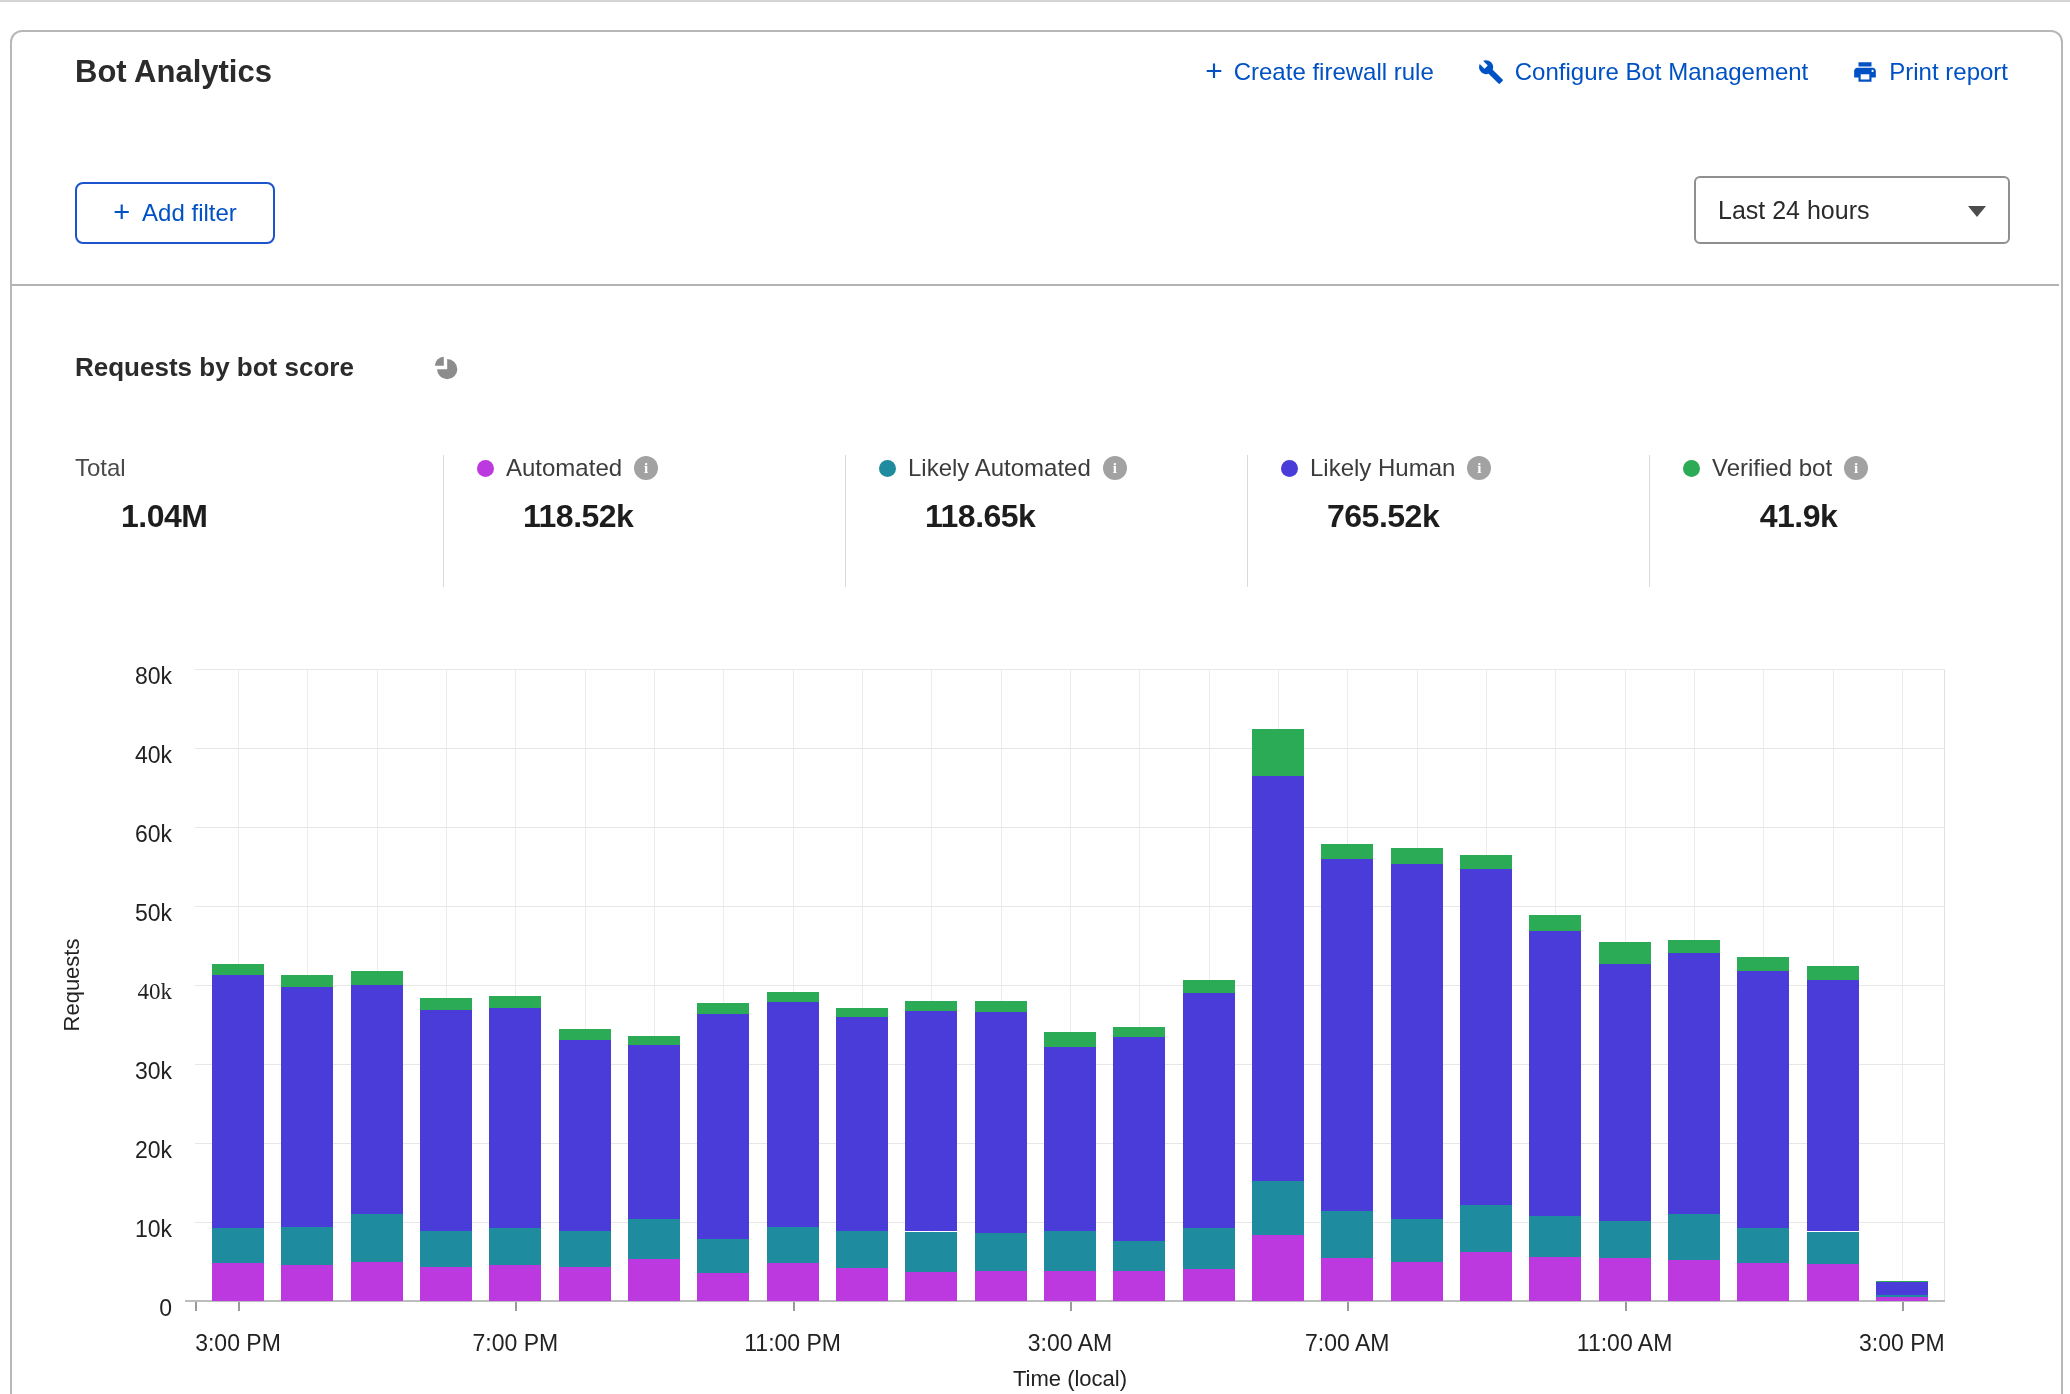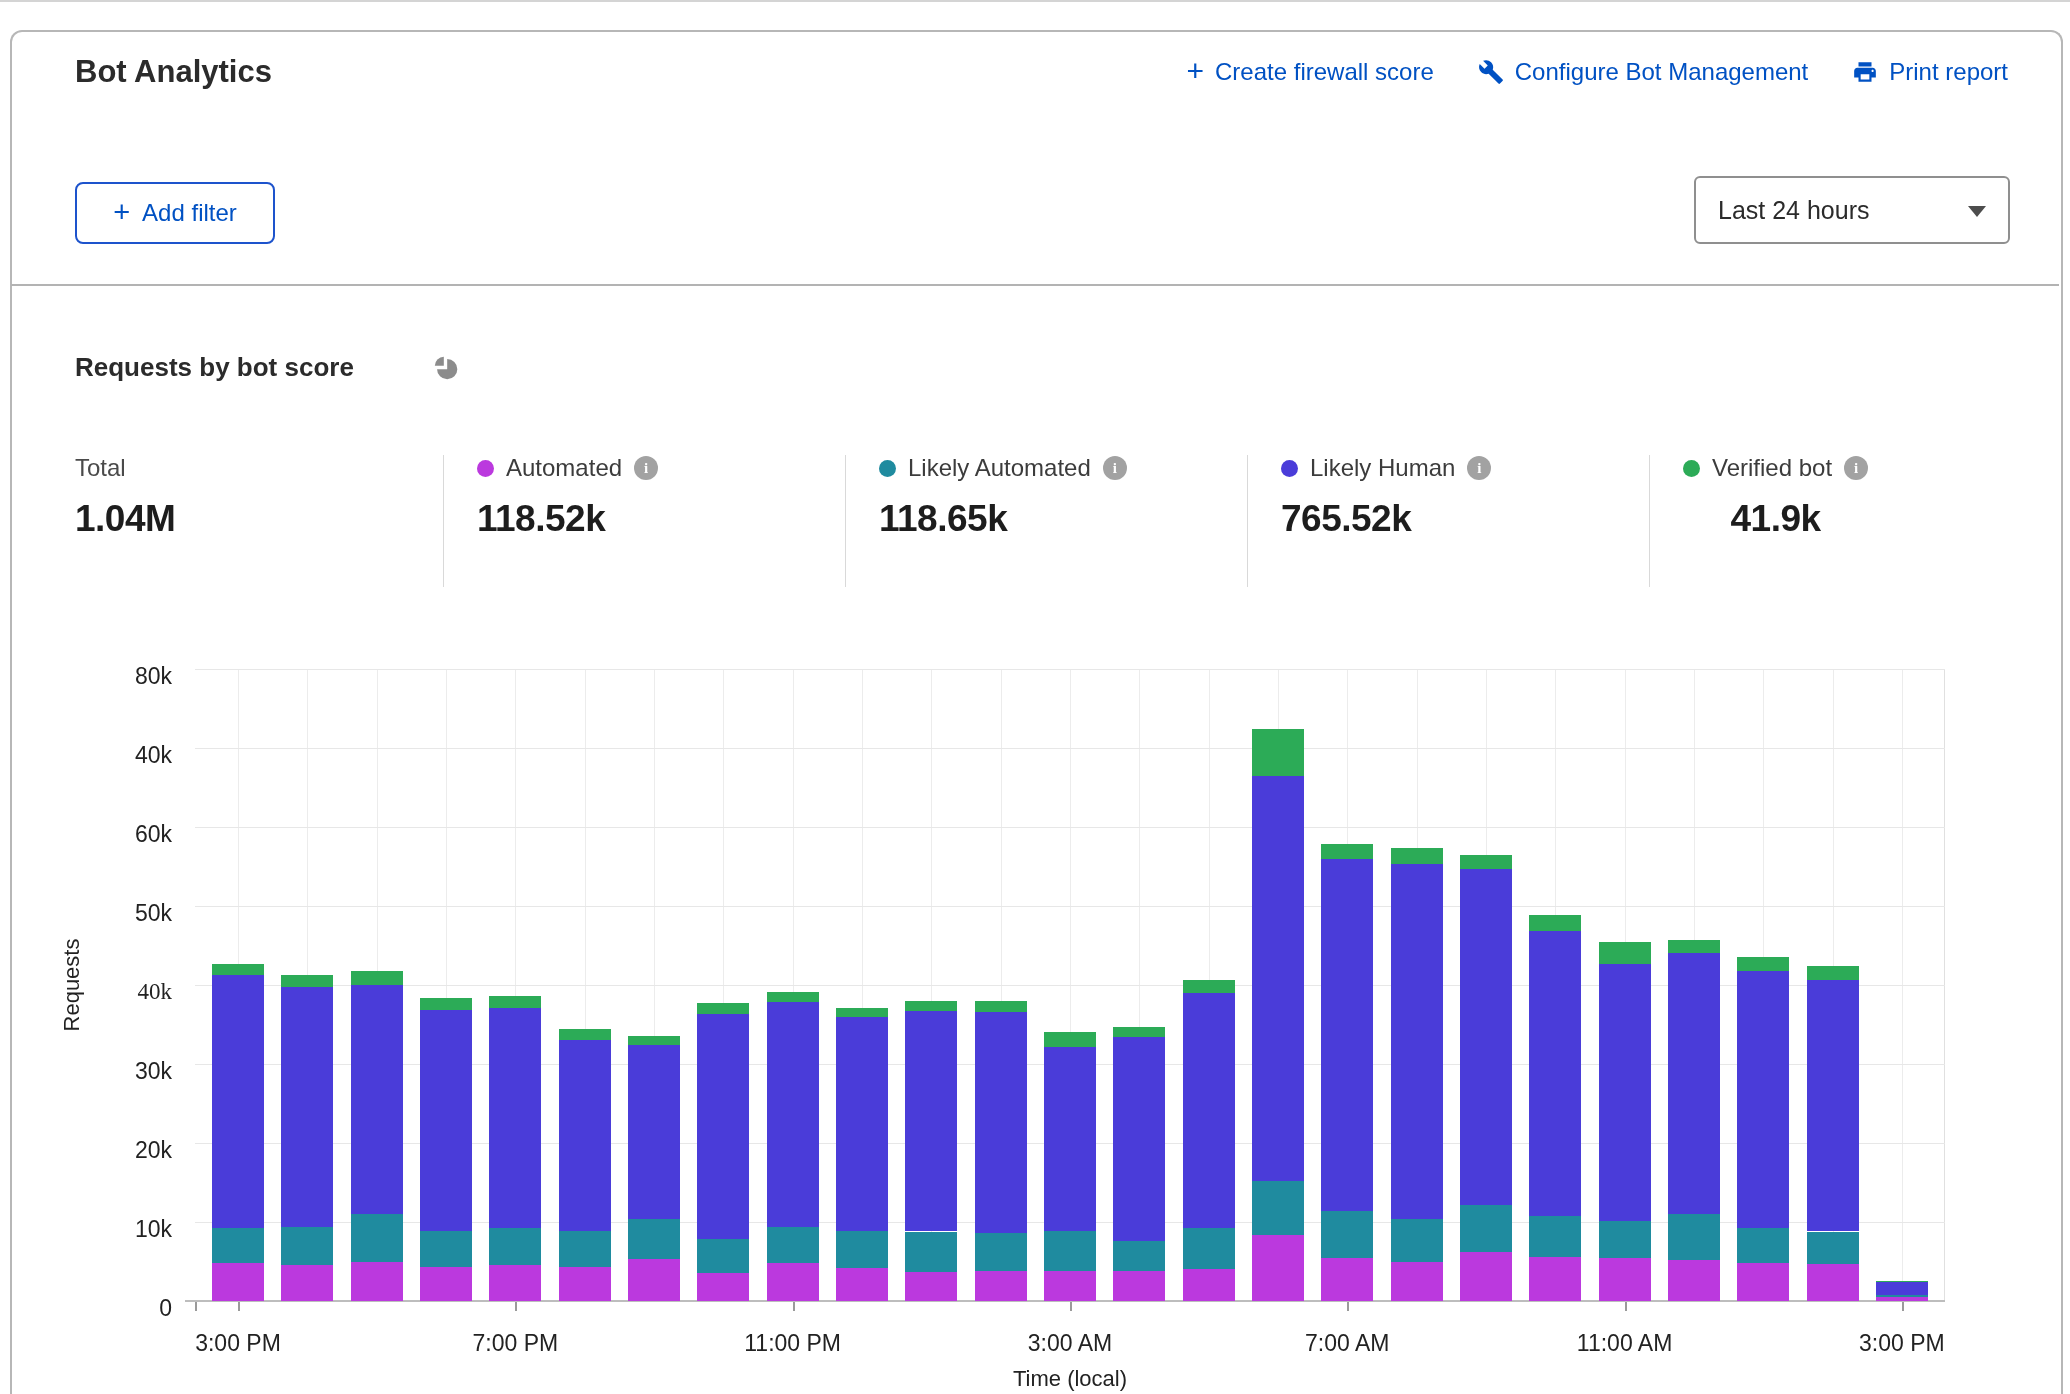--- a/index.html
+++ b/index.html
@@ -32,21 +32,21 @@
   #section-title{left:75px;top:352px;font-size:26px;font-weight:700;color:#2b2b2b;}
   #pie-icon{left:432px;top:354px;}
   
   .stat-col{top:452px;}
   .stat-head{display:flex;align-items:center;gap:12px;height:32px;}
   .stat-dot{width:17px;height:17px;border-radius:50%;}
   .stat-label{font-size:24px;color:#3c3c3c;}
   .stat-info{width:24px;height:24px;border-radius:50%;background:#a2a2a2;color:#fff;
              display:flex;align-items:center;justify-content:center;
              font-size:15px;font-weight:700;font-family:"Liberation Serif","DejaVu Serif",serif;cursor:pointer;}
-  .stat-value{margin-top:14px;font-size:37px;font-weight:700;color:#1d1d1d;letter-spacing:-0.5px;}
+  .stat-value{margin-top:14px;font-size:32px;font-weight:700;color:#1d1d1d;letter-spacing:-0.5px;margin-left:46px;}
   .stat-divider{top:455px;width:1px;height:132px;background:#d9d9d9;}
   
   #plot{left:195px;top:669px;width:1750px;height:632px;}
   .hgrid{position:absolute;left:0;width:1750px;height:1px;background:#e7e7e7;}
   .vgrid{position:absolute;top:0;width:1px;height:632px;background:#ececec;}
   #axis-zero{position:absolute;left:-10px;width:1760px;height:2px;background:#bdbdbd;bottom:-1px;}
   .bar{position:absolute;width:52px;bottom:0;}
   .seg{position:absolute;left:0;width:100%;}
   .ytick{position:absolute;width:75px;text-align:right;font-size:23px;color:#222;margin-top:8px;}
   .xtick{position:absolute;width:160px;text-align:center;font-size:23px;color:#222;top:1330px;}
@@ -59,21 +59,21 @@
 
 <div id="page">
   <div class="abs" id="top-hairline"></div>
   <div class="abs" id="card"></div>
 
   <div class="abs" id="page-title">Bot Analytics</div>
 
   <div class="abs" id="header-actions">
     <div class="hdr-link">
       <span style="font-size:30px;font-weight:500;line-height:1;margin-top:-3px;">+</span>
-      <span>Create firewall score</span>
+      <span>Create firewall rule</span>
     </div>
     <div class="hdr-link">
       <span>
         <svg width="26" height="26" viewBox="0 0 24 24" fill="#0051c3">
             <path d="M22.7 19l-9.1-9.1c.9-2.3.4-5-1.5-6.9-2-2-5-2.4-7.4-1.3L9 6 6 9 1.6 4.7C.4 7.1.9 10.1 2.9 12.1c1.9 1.9 4.6 2.4 6.9 1.5l9.1 9.1c.4.4 1 .4 1.4 0l2.3-2.3c.5-.4.5-1.1.1-1.4z"></path>
           </svg>
       </span>
       <span>Configure Bot Management</span>
     </div>
     <div class="hdr-link">

